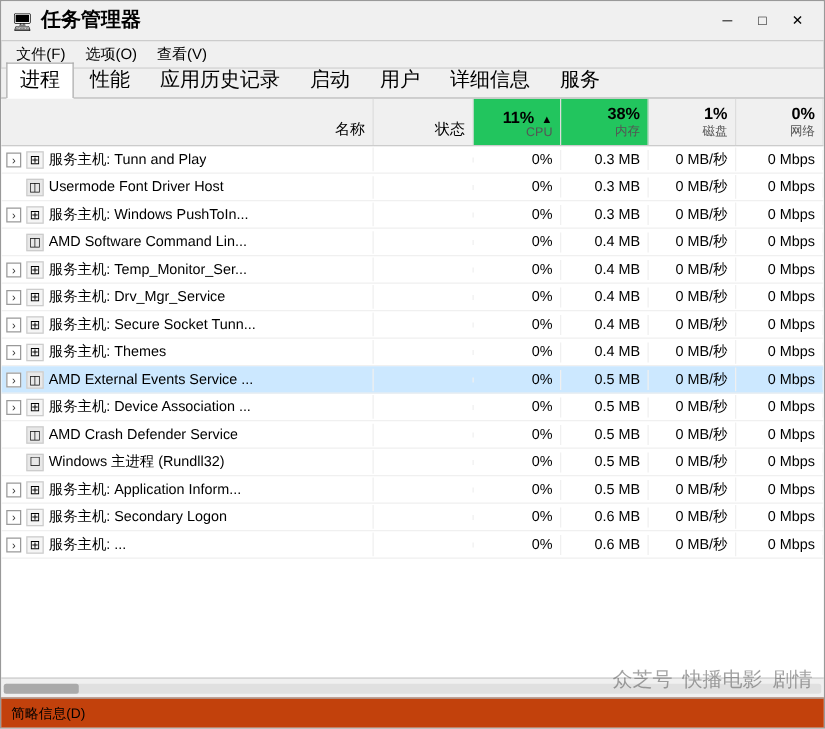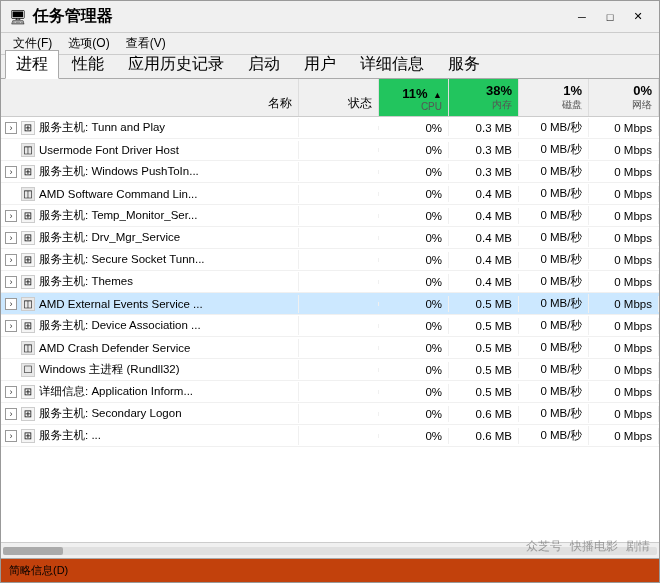--- a/index.html
+++ b/index.html
@@ -229,21 +229,21 @@
     .scrollbar-thumb {
       height: 8px;
       width: 60px;
       background: #aaa;
       border-radius: 2px;
     }
     .watermark {
       position: absolute;
       bottom: 28px;
       right: 10px;
-      font-size: 12px;
+      font-size: 16px;
       color: rgba(100,100,100,0.6);
       pointer-events: none;
       display: flex;
       gap: 8px;
     }
   </style>
 </head>
 <body>
 
 <div class="window">
@@ -448,21 +448,21 @@
       <div class="td"></div>
       <div class="td right">0%</div>
       <div class="td right">0.5 MB</div>
       <div class="td right">0 MB/秒</div>
       <div class="td right">0 Mbps</div>
     </div>
         <div class="table-row">
       <div class="td name-cell">
         <div class="expand-btn">›</div>
         <div class="proc-icon service">⊞</div>
-        <span class="proc-name">详细信息: Application Inform...</span>
+        <span class="proc-name">服务主机: Application Inform...</span>
       </div>
       <div class="td"></div>
       <div class="td right">0%</div>
       <div class="td right">0.5 MB</div>
       <div class="td right">0 MB/秒</div>
       <div class="td right">0 Mbps</div>
     </div>
         <div class="table-row">
       <div class="td name-cell">
         <div class="expand-btn">›</div>

